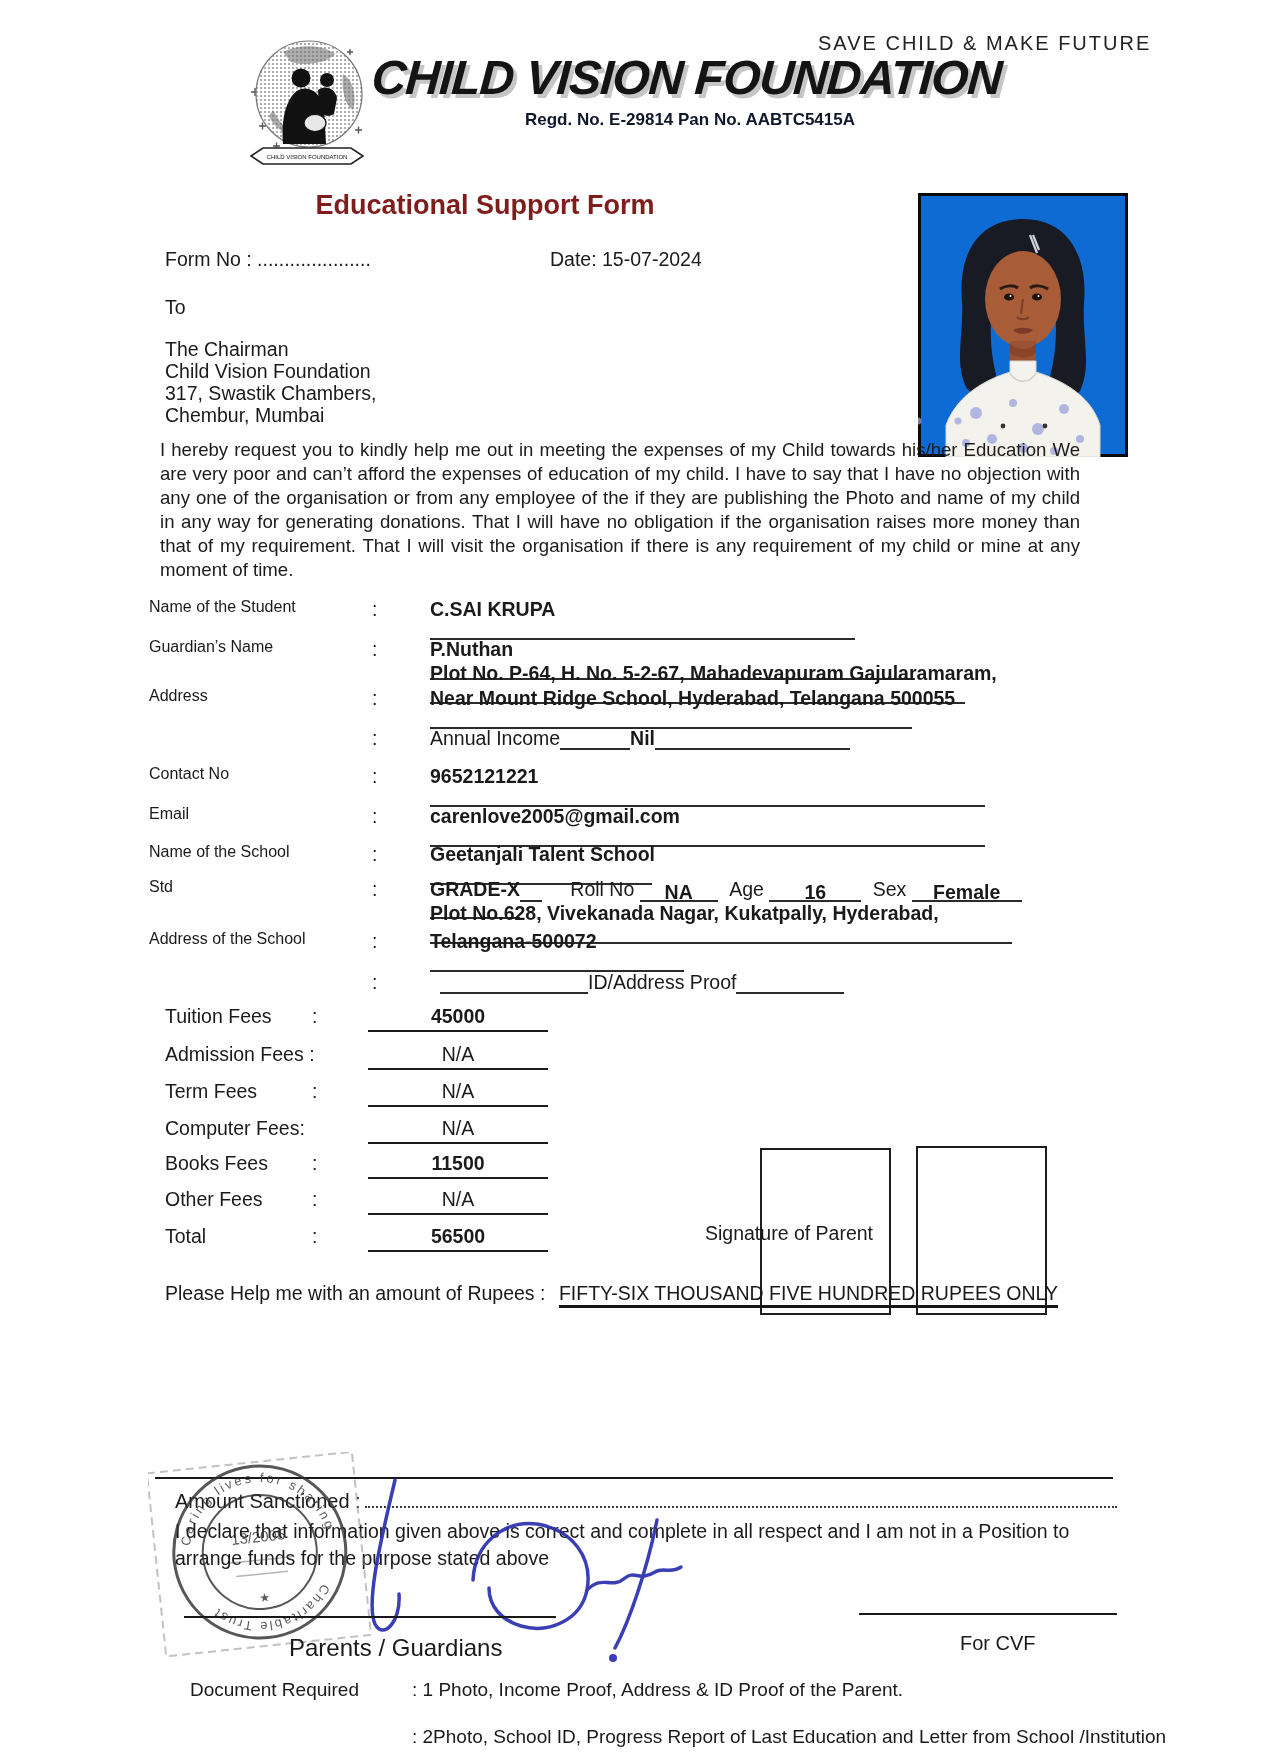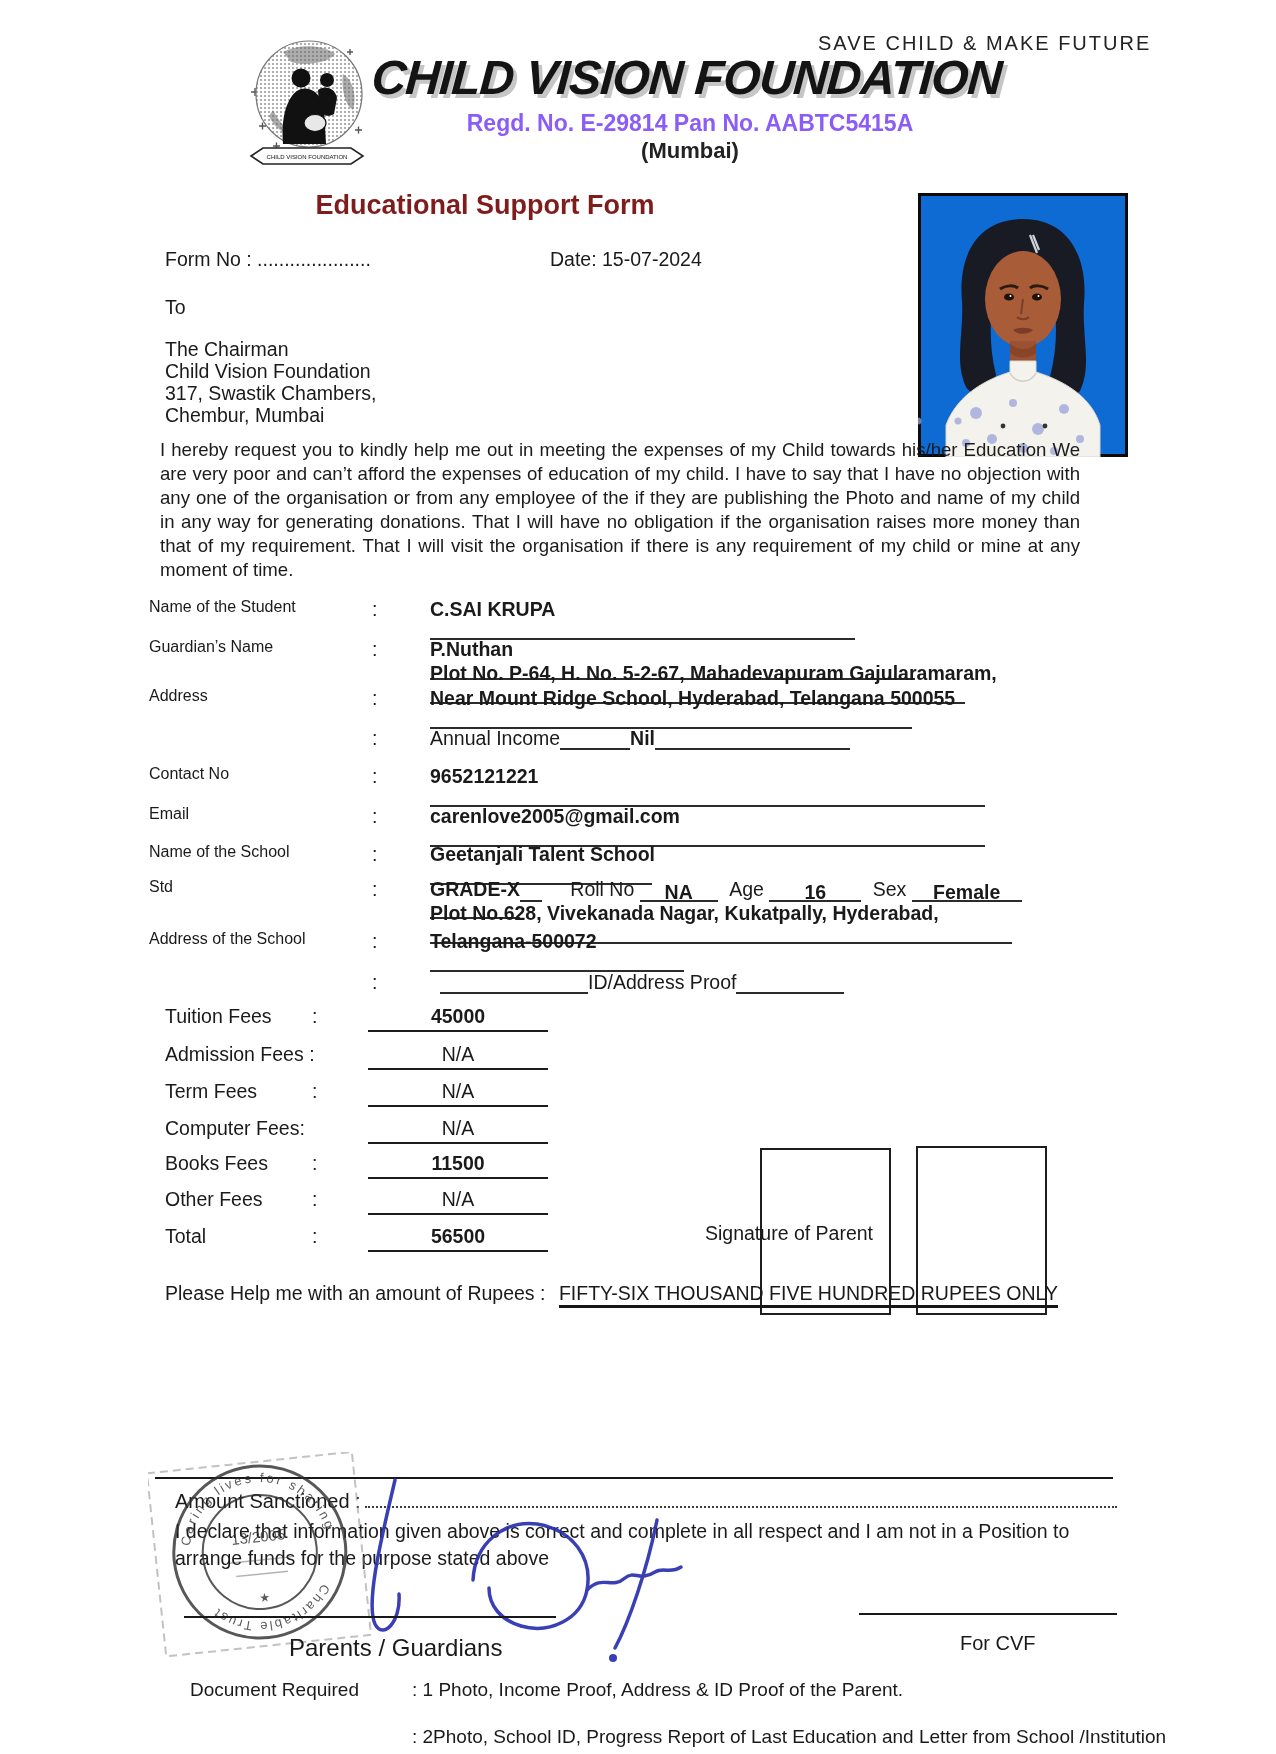--- a/index.html
+++ b/index.html
@@ -10,21 +10,21 @@
   .abs{position:absolute;}
   .nw{white-space:nowrap;}
   .b{font-weight:bold;}
   
   .tagline{left:818px;top:32px;font-size:20px;letter-spacing:2px;color:#222;}
   .org-title{
     left:372px;top:50px;font-size:48px;font-weight:bold;font-style:italic;
     letter-spacing:-1px;color:#141414;text-shadow:4px 4px 0 #c6c6c6;transform:skewX(-4deg);
   }
   .regd-block{left:380px;top:110px;width:620px;text-align:center;}
-  .regd-line{font-size:23px;font-weight:bold;color:#8b5cf6;}
+  .regd-line{font-size:17px;font-weight:bold;color:#0f172a;}
   .city-line{font-size:22px;font-weight:bold;color:#222;margin-top:1px;}
   
   .form-title{left:165px;top:190px;width:640px;text-align:center;font-size:27px;font-weight:bold;color:#7f1d1d;}
   .formno{left:165px;top:248px;font-size:19.5px;}
   .datefld{left:550px;top:248px;font-size:19.5px;}
   .tolbl{left:165px;top:296px;font-size:19.5px;}
   .addressee{left:165px;top:338px;font-size:19.5px;line-height:22px;}
   .para{left:160px;top:438px;width:920px;font-size:18.6px;line-height:1.29;text-align:justify;color:#1b1b1b;}
   
   .row{position:absolute;left:0;width:100%;height:0;}
@@ -86,21 +86,20 @@
   </g>
   <ellipse cx="72" cy="93" rx="11" ry="8.5" fill="#e8e8e8" stroke="#111" stroke-width="1.2"></ellipse>
   <polygon points="8,126 20,118 108,118 120,126 108,134 20,134" fill="#fdfdfd" stroke="#222" stroke-width="1.6"></polygon>
   <text x="64" y="129" text-anchor="middle" font-size="6" fill="#111">CHILD VISION FOUNDATION</text>
 </svg>
 
 <div class="abs tagline nw">SAVE CHILD &amp; MAKE FUTURE</div>
 <div class="abs org-title nw">CHILD VISION FOUNDATION</div>
 <div class="abs regd-block">
   <div class="regd-line">Regd. No. E-29814 Pan No. AABTC5415A</div>
-  <div class="city-line">(Mumbai)</div>
 </div>
 
 <svg class="abs" style="left:918px;top:193px;" width="210" height="264" viewBox="0 0 210 264">
   <rect x="1.5" y="1.5" width="207" height="261" fill="#0d6bd3" stroke="#0a0a0a" stroke-width="3"></rect>
 
   <path d="M105,26 C58,26 40,64 44,108 C46,140 36,168 48,194 C58,208 74,204 78,182 C70,150 72,118 78,98 L132,98 C140,120 140,152 132,184 C134,206 150,212 162,198 C174,172 164,146 166,110 C170,66 152,26 105,26 Z" fill="#181a24"></path>
 
   <ellipse cx="105" cy="106" rx="38" ry="48" fill="#a85c38"></ellipse>
 
   <path d="M66,92 C64,52 86,38 105,38 C126,38 146,54 144,94 C138,66 124,56 105,56 C86,56 72,66 66,92 Z" fill="#181a24"></path>

